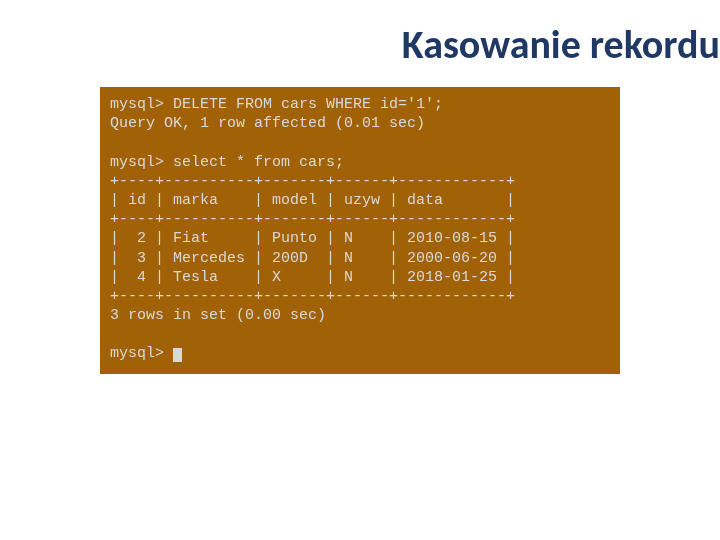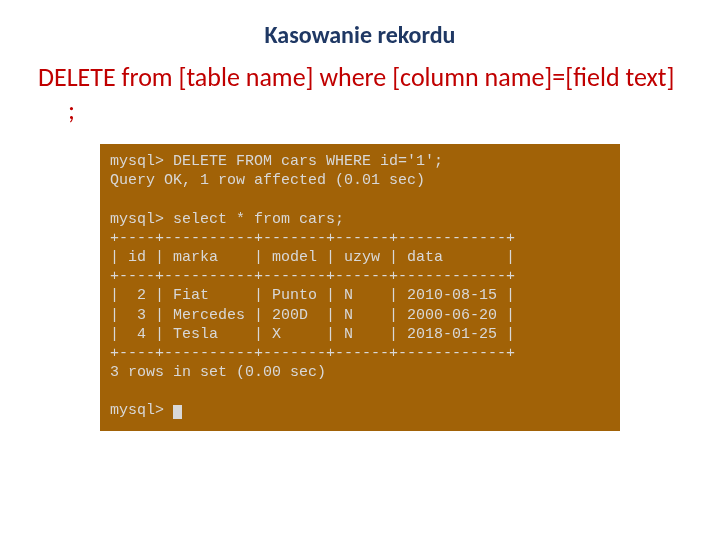--- a/index.html
+++ b/index.html
@@ -11,24 +11,24 @@
     font-family: Calibri, Arial, sans-serif;
     overflow: hidden;
   }
   .slide {
     position: relative;
     width: 720px;
     height: 540px;
     box-sizing: border-box;
   }
   .title {
-    text-align: center;
+    text-align: right;
     font-weight: bold;
     color: #1f3864;
-    font-size: 24px;
+    font-size: 40px;
     margin-top: 20px;
     margin-bottom: 12px;
   }
   .body-text {
     color: #c00000;
     font-size: 26px;
     line-height: 1.25;
     margin-left: 38px;
     margin-right: 38px;
     text-indent: -30px;
@@ -58,21 +58,20 @@
     vertical-align: text-bottom;
   }
 </style>
 </head>
 <body>
 
 <div class="slide">
 
   <div class="title">Kasowanie rekordu</div>
 
-  <div class="body-text">DELETE from [table name] where [column name]=[field text] ;</div>
 
   <div class="terminal-wrap">
     <div class="terminal"><span>mysql&gt; DELETE FROM cars WHERE id='1';</span>
 <span>Query OK, 1 row affected (0.01 sec)</span>
 <span></span>
 <span>mysql&gt; select * from cars;</span>
 <span>+----+----------+-------+------+------------+</span>
 <span>| id | marka    | model | uzyw | data       |</span>
 <span>+----+----------+-------+------+------------+</span>
 <span>|  2 | Fiat     | Punto | N    | 2010-08-15 |</span>

